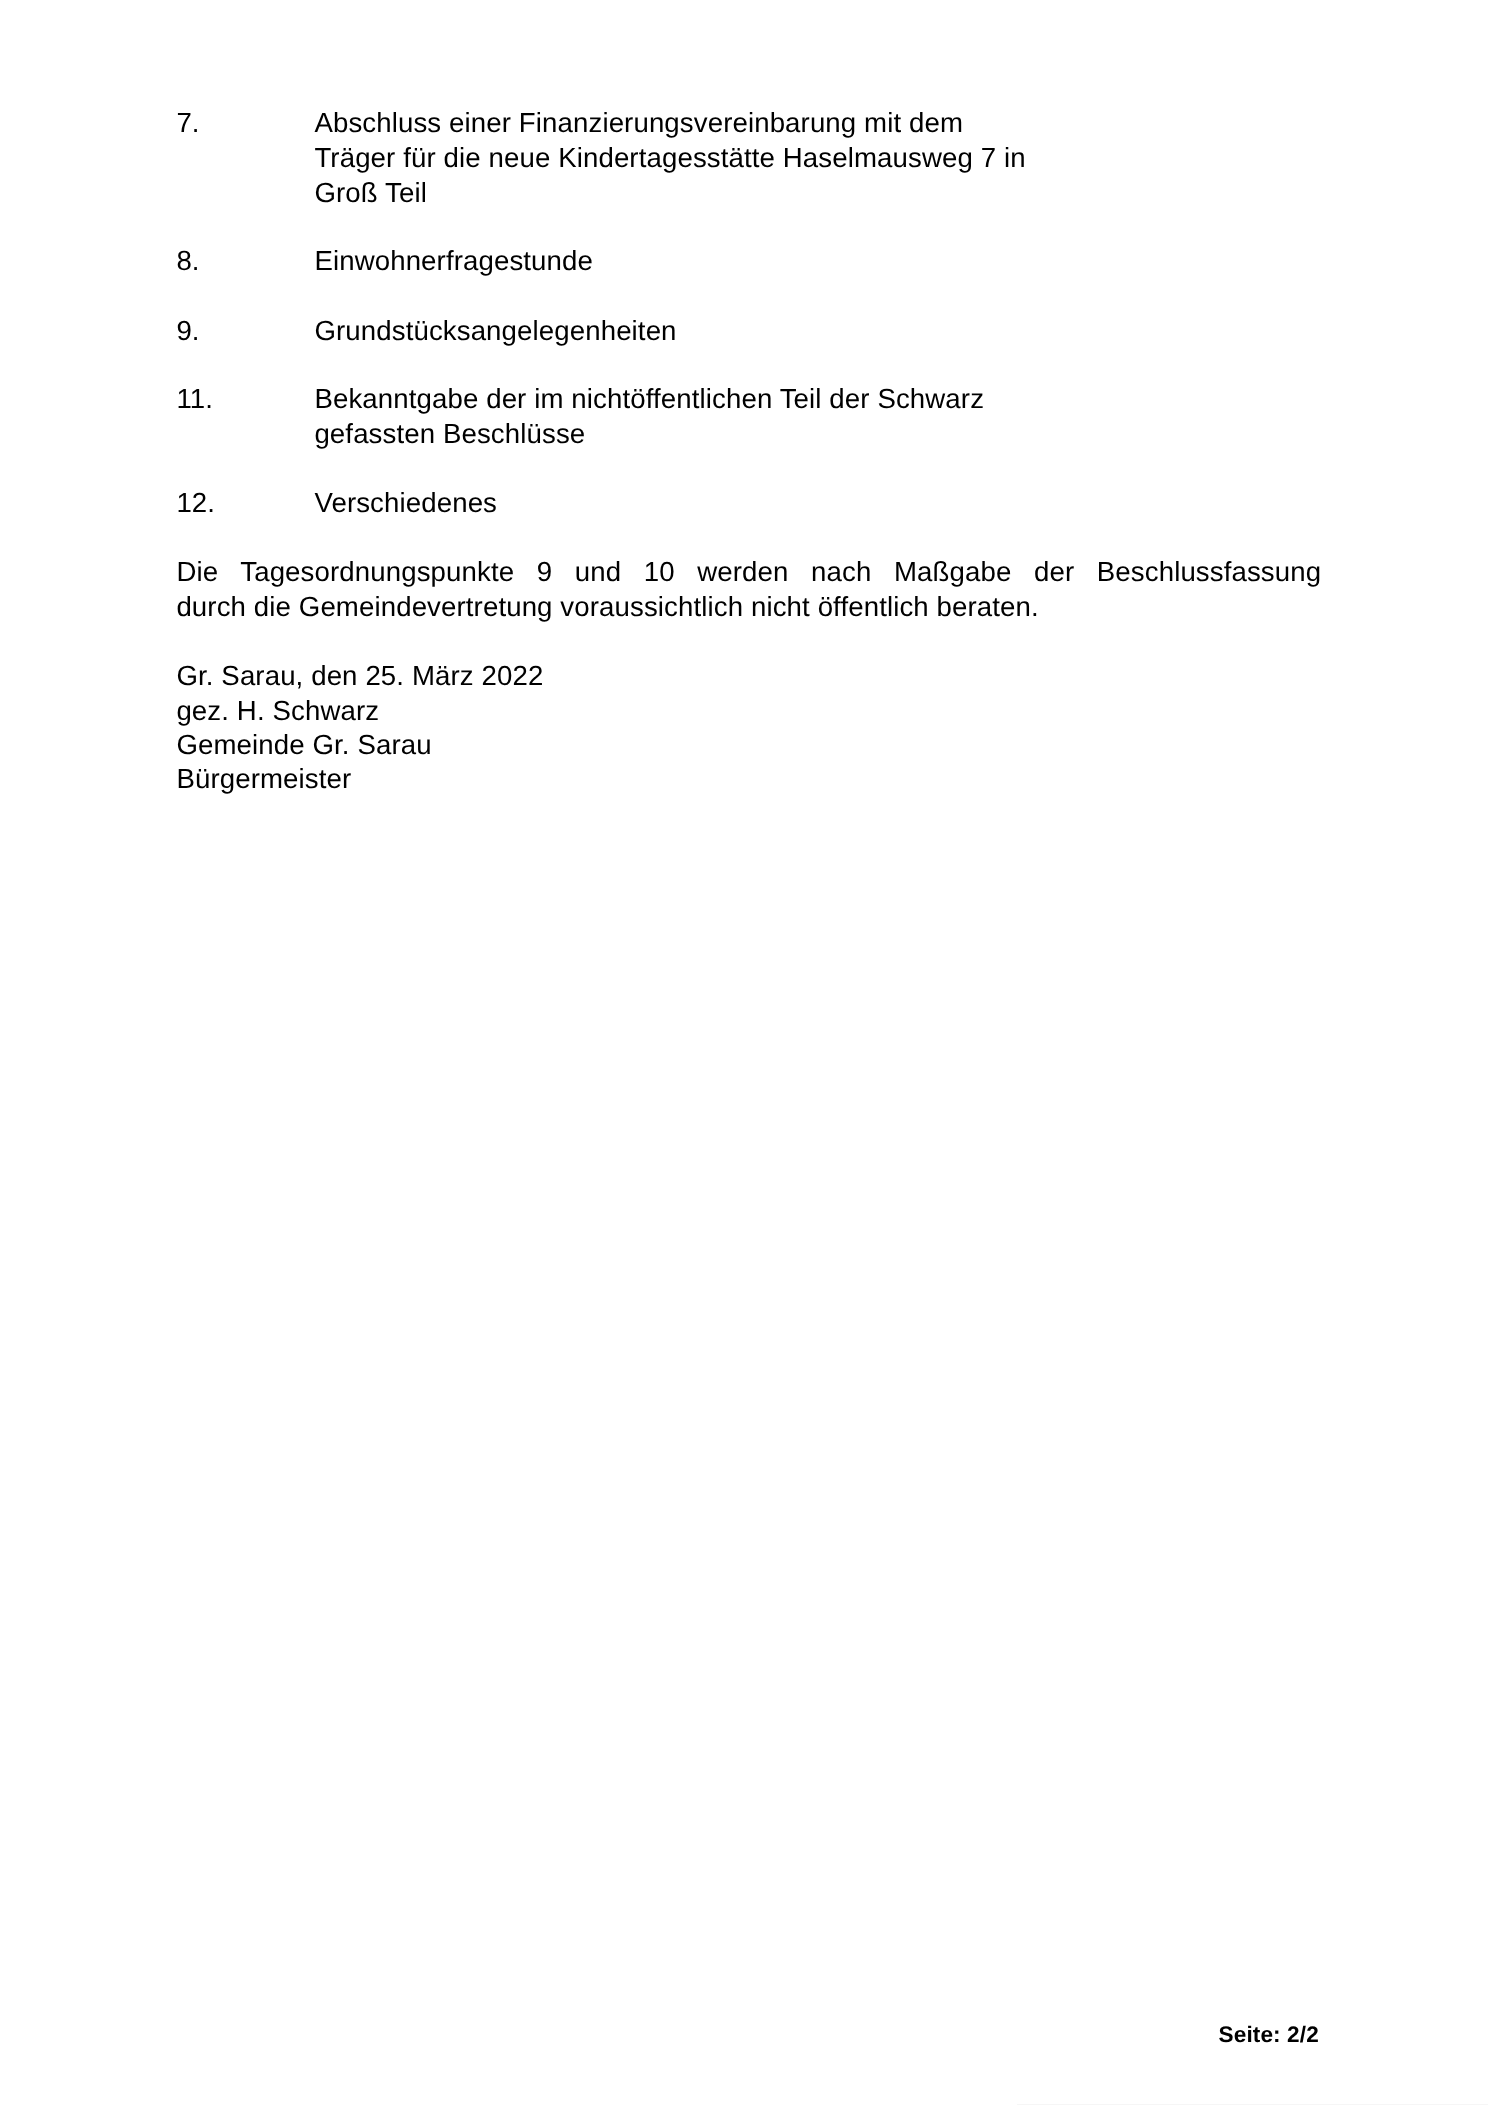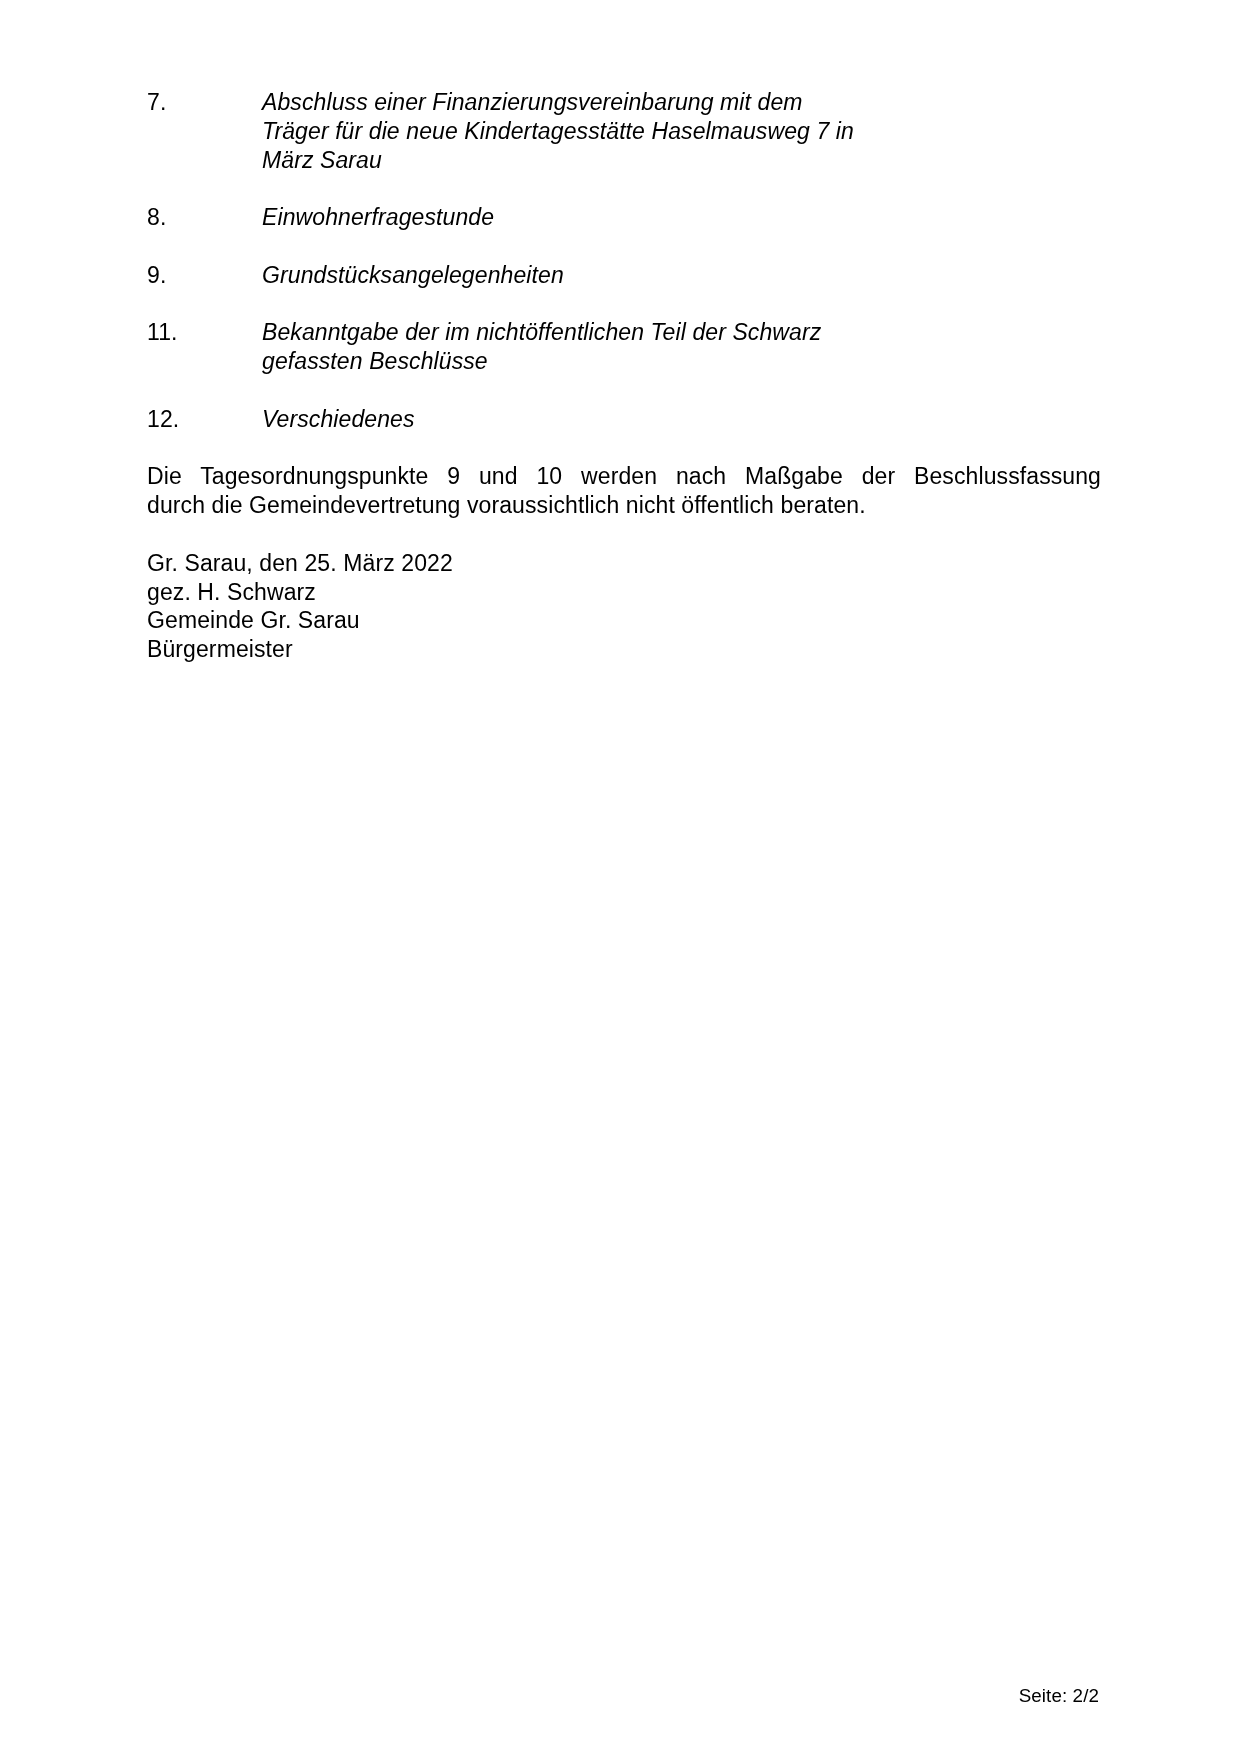--- a/index.html
+++ b/index.html
@@ -30,21 +30,20 @@
     display: flex;
     align-items: flex-start;
     margin-bottom: 28.8px;
   }
   .item-number {
     width: 115px;
     flex: 0 0 115px;
   }
   .item-lines {
     flex: 1 1 auto;
-    font-style: italic;
   }
   .line {
     white-space: nowrap;
   }
   .note {
     margin-top: 28.8px;
     margin-bottom: 16px;
   }
   .note .justified {
     white-space: normal;
@@ -55,34 +54,35 @@
   .signature {
     margin-top: 28.8px;
   }
   .footer {
     position: absolute;
     top: 1685px;
     right: 141px;
     font-size: 18.8px;
     line-height: 22px;
     letter-spacing: 0.1px;
+    font-weight: bold;
   }
 </style>
 </head>
 <body>
 
 <div class="page">
   <div class="content">
 
     <div class="agenda-item">
       <div class="item-number">7.</div>
       <div class="item-lines">
         <div class="line">Abschluss einer Finanzierungsvereinbarung mit dem</div>
         <div class="line">Träger für die neue Kindertagesstätte Haselmausweg 7 in</div>
-        <div class="line">März Sarau</div>
+        <div class="line">Groß Teil</div>
       </div>
     </div>
 
     <div class="agenda-item">
       <div class="item-number">8.</div>
       <div class="item-lines">
         <div class="line">Einwohnerfragestunde</div>
       </div>
     </div>
 

